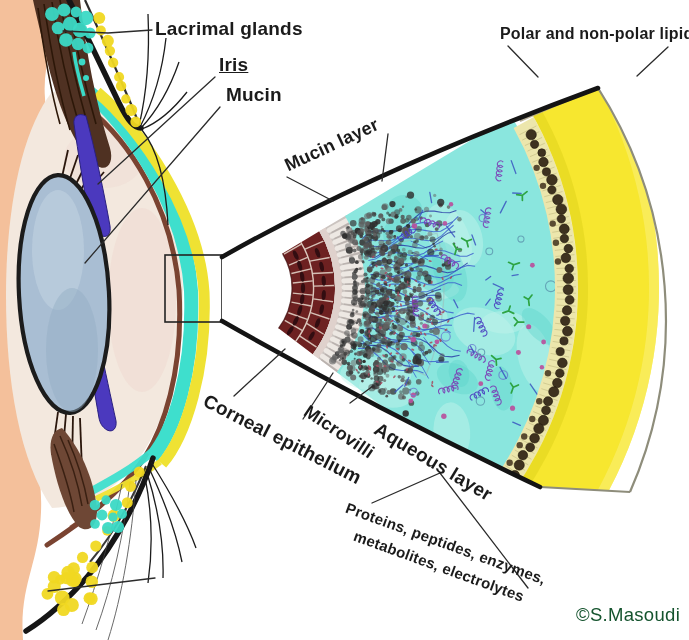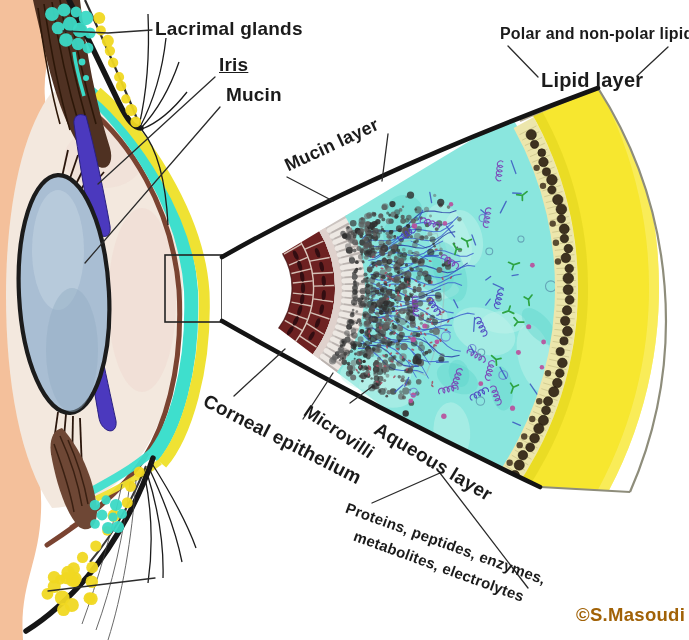--- a/index.html
+++ b/index.html
@@ -10,21 +10,21 @@
   #scene{position:absolute;left:0;top:0;}
   .lbl{
     position:absolute;white-space:nowrap;color:#1b1b1b;font-weight:700;
     transform-origin:0 0;line-height:1;letter-spacing:.2px;
   }
   .lbl.rot-mucin{transform:rotate(-25deg);}
   .lbl.rot-corneal{transform:rotate(27deg);}
   .lbl.rot-micro{transform:rotate(34deg);}
   .lbl.rot-aqueous{transform:rotate(31deg);}
   .lbl.rot-prot{transform:rotate(20deg);}
-  .credit{font-weight:700;color:#a16207;letter-spacing:.3px;}
+  .credit{font-weight:400;color:#14532d;letter-spacing:.3px;}
 </style>
 </head>
 <body>
 
 <div id="stage">
 
   <svg id="scene" width="689" height="640" viewBox="0 0 689 640">
     <defs>
       <clipPath id="wedgeClip">
         <path d="M222,257 Q373,171 598,88 A430 430 0 0 1 630,492 L540,487 Q378,410 222,321 Z"></path>
@@ -1369,21 +1369,20 @@
       <path d="M350,403 L373,386"></path>
       <path d="M372,503 L440,473 L528,588"></path>
       <path d="M155,578 L48,591"></path>
     </g>
   </svg>
 
   <div class="lbl" style="left:155px;top:19px;font-size:19px;">Lacrimal glands</div>
   <div class="lbl" style="left:219px;top:55px;font-size:19px;text-decoration:underline;">Iris</div>
   <div class="lbl" style="left:226px;top:85px;font-size:19px;">Mucin</div>
   <div class="lbl" style="left:500px;top:26px;font-size:16px;">Polar and non-polar lipids</div>
-  <div class="lbl" style="left:541px;top:70px;font-size:20px;">Lipid layer</div>
   <div class="lbl rot-mucin" style="left:282px;top:158px;font-size:18px;">Mucin layer</div>
   <div class="lbl rot-corneal" style="left:209px;top:391px;font-size:19px;">Corneal epithelium</div>
   <div class="lbl rot-micro" style="left:311px;top:402px;font-size:18px;">Microvilli</div>
   <div class="lbl rot-aqueous" style="left:381px;top:419px;font-size:19px;">Aqueous layer</div>
   <div class="lbl rot-prot" style="left:349px;top:500px;font-size:15px;">Proteins, peptides, enzymes,</div>
   <div class="lbl rot-prot" style="left:357px;top:528px;font-size:15px;">metabolites, electrolytes</div>
   <div class="lbl credit" style="left:576px;top:606px;font-size:18.5px;">©S.Masoudi</div>
 </div>
 
 </body></html>

